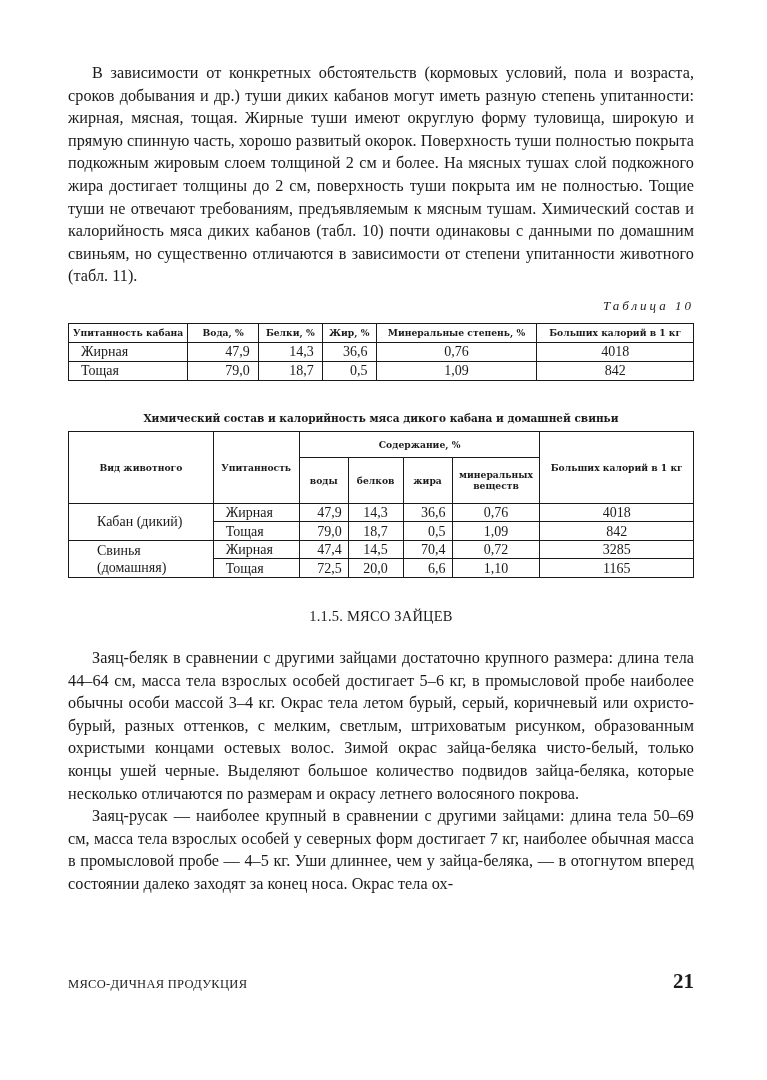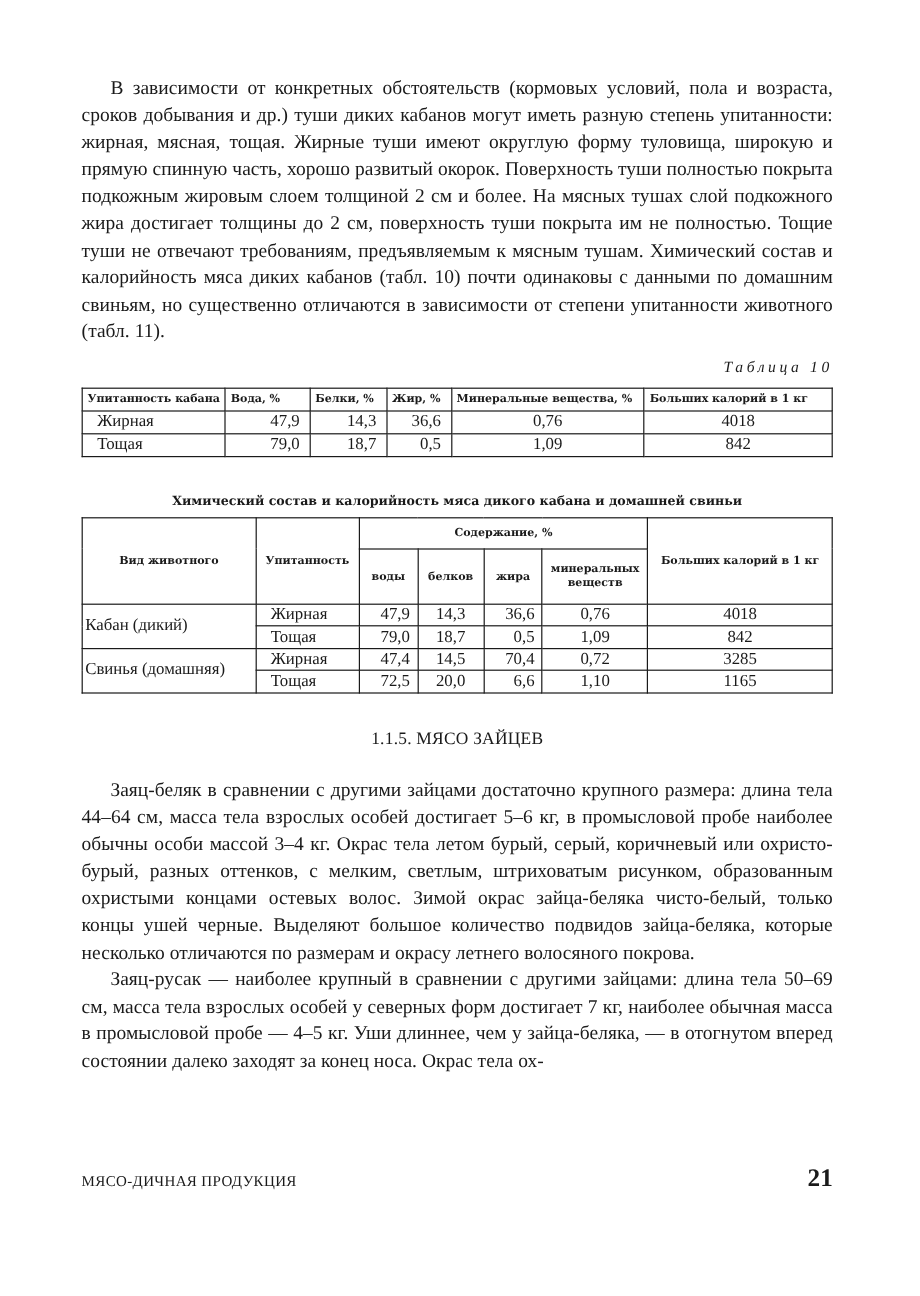--- a/index.html
+++ b/index.html
@@ -53,21 +53,21 @@
       border: 1.5px solid #1a1a1a;
       padding: 0 6px;
     }
     
     #t10 { margin-top: 5px; }
     #t10 th {
       font-family: "DejaVu Serif", serif;
       font-weight: bold;
       font-size: 9.2px;
       height: 18px;
-      text-align: left;
+      text-align: center;
       white-space: nowrap;
       padding: 0 4px;
     }
     #t10 td {
       font-family: "Liberation Serif", serif;
       font-size: 14px;
       height: 18px;
       line-height: 17px;
     }
     #t10 td.name { text-align: left; padding-left: 12px; }
@@ -81,21 +81,21 @@
       font-size: 9.2px;
       text-align: center;
       padding: 0 4px;
     }
     #t11 td {
       font-family: "Liberation Serif", serif;
       font-size: 14px;
       height: 17.5px;
       line-height: 17px;
     }
-    #t11 td.animal { text-align: left; padding-left: 2px; }
+    #t11 td.animal { text-align: left; padding-left: 28px; }
     #t11 td.cond { text-align: left; padding-left: 12px; }
     #t11 td.num { text-align: right; padding-right: 6px; }
     #t11 td.ctr { text-align: center; }
     .section-heading {
       font-family: "Liberation Serif", serif;
       font-size: 14.5px;
       text-align: center;
       margin: 0;
       letter-spacing: 0.2px;
     }
@@ -139,21 +139,21 @@
       <col style="width:54px">
       <col style="width:161px">
       <col style="width:157px">
     </colgroup>
     <thead>
       <tr>
         <th>Упитанность кабана</th>
         <th>Вода, %</th>
         <th>Белки, %</th>
         <th>Жир, %</th>
-        <th>Минеральные вещества, %</th>
+        <th>Минеральные степень, %</th>
         <th>Больших калорий в 1 кг</th>
       </tr>
     </thead>
     <tbody>
       <tr>
         <td class="name">Жирная</td>
         <td class="num">47,9</td>
         <td class="num">14,3</td>
         <td class="num">36,6</td>
         <td class="ctr">0,76</td>

